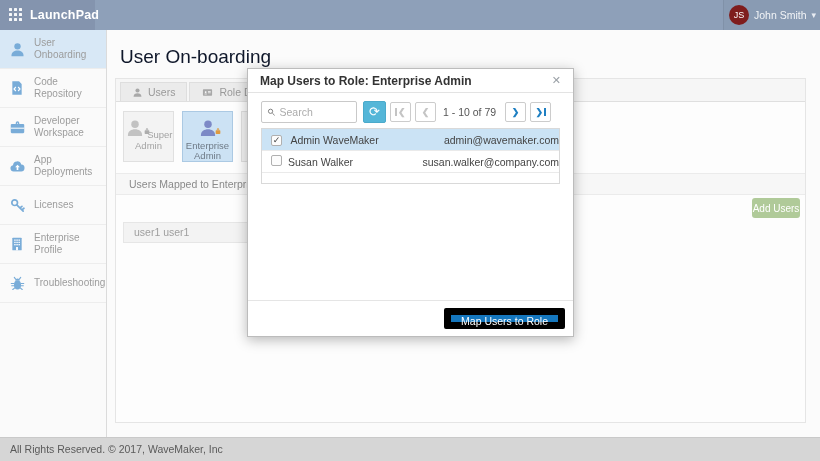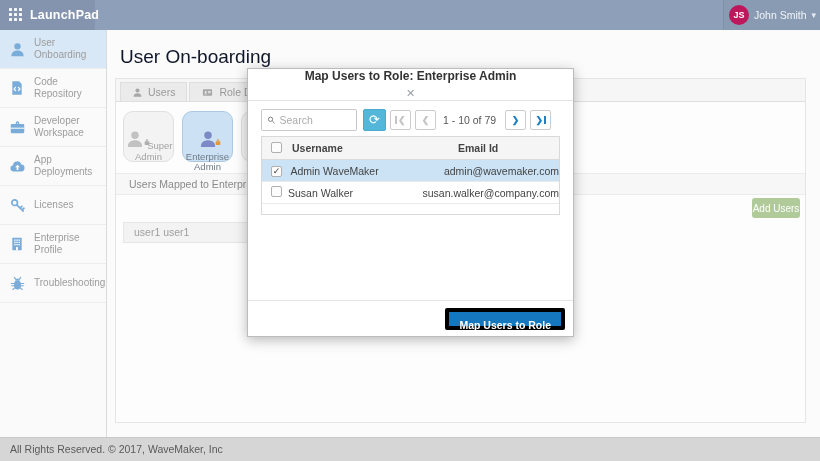--- a/index.html
+++ b/index.html
@@ -7,52 +7,52 @@
   body { position:relative; overflow:hidden; background:#FBFBFB;
          font-family:"Liberation Sans","DejaVu Sans",sans-serif; font-size:11px; color:#555; }
 
   
   .header { position:absolute; left:0; top:0; width:820px; height:30px; background:#8EA0B9; display:flex; align-items:center; }
   .header-left { width:95px; height:30px; background:#8494AE; display:flex; align-items:center; padding-left:9px; gap:8px; }
   .grid-icon { width:14px; height:14px; display:grid; grid-template-columns:repeat(3,3px); grid-template-rows:repeat(3,3px); gap:2px; }
   .grid-icon i { background:#fff; opacity:.92; border-radius:0.5px; }
   .app-title { color:#fff; font-size:12.5px; font-weight:bold; letter-spacing:.2px; }
   .header-user { margin-left:auto; height:30px; width:97px; display:flex; align-items:center; gap:5px; padding-left:5px; border-left:1px solid rgba(0,0,0,.06); background:rgba(0,0,0,.03); cursor:pointer; }
-  .avatar { width:20px; height:20px; border-radius:50%; background:#be185d; color:#fff; font-size:9px; font-weight:bold; display:flex; align-items:center; justify-content:center; flex:0 0 auto;text-align:center; }
+  .avatar { width:20px; height:20px; border-radius:50%; background:#7f1d1d; color:#fff; font-size:9px; font-weight:normal; display:flex; align-items:center; justify-content:center; flex:0 0 auto;text-align:center; }
   .user-name { color:#F2F4F7; font-size:10.5px; white-space:nowrap; }
   .caret { color:#E8ECF2; font-size:9px; margin-left:auto; padding-right:8px; }
 
   
   .sidebar { position:absolute; left:0; top:30px; width:107px; height:407px; background:#FAFAFA; border-right:1px solid #DBDBDB; }
   .side-item { height:39px; display:flex; align-items:center; padding-left:8px; gap:8px; border-bottom:1px solid #EDEDED; cursor:pointer; }
   .side-item.active { background:#D8E8F6; }
   .side-icon { width:18px; height:18px; flex:0 0 auto; display:flex; align-items:center; justify-content:center; }
   .side-label { font-size:10px; color:#9C9C9C; line-height:12.5px; white-space:nowrap; }
   .side-label span { display:block; }
 
   
   .main { position:absolute; left:107px; top:30px; width:713px; height:407px; background:#FBFBFB; }
   .page-title { position:absolute; left:13px; top:16px; font-size:19px; font-weight:400; color:#0f172a; }
   .panel { position:absolute; left:8px; top:48px; right:14px; bottom:14px; background:#FDFDFD; border:1px solid #E5E5E5; }
   .tabstrip { height:23px; background:#F6F6F6; border-bottom:1px solid #DFDFDF; display:flex; align-items:flex-end; padding-left:2px; }
   .tab { height:19px; display:flex; align-items:center; gap:5px; padding:0 11px; background:#EBEBEB; border:1px solid #DEDEDE; border-bottom:none; margin-left:2px; color:#999; font-size:10.5px; cursor:pointer; white-space:nowrap; }
   .cards { position:absolute; left:7px; top:32px; display:flex; gap:8px; }
-  .role-card { width:51px; height:51px; border-radius:10px; background:#F3F3F3; border:1px solid #E0E0E0; text-align:center; padding-top:17px; cursor:pointer; font-size:9.5px; line-height:10.5px; color:#A3A3A3; }
+  .role-card { width:51px; height:51px; border-radius:0; background:#F3F3F3; border:1px solid #E0E0E0; text-align:center; padding-top:6px; cursor:pointer; font-size:9.5px; line-height:10.5px; color:#A3A3A3; }
   .role-card.selected { background:#CCE2F4; border-color:#ABC9E3; color:#6E7A86; }
   .person-wrap { position:relative; width:22px; height:22px; margin:0 auto 2px; }
   .mapped-bar { position:absolute; left:0; right:0; top:94px; height:22px; background:#F7F7F7; border-top:1px solid #EBEBEB; border-bottom:1px solid #EBEBEB; line-height:20px; padding-left:13px; font-size:10.5px; color:#8A8A8A; white-space:nowrap; overflow:hidden; }
   .add-users-btn { position:absolute; right:5px; top:119px; width:48px; height:20px; background:#B0CA99; color:#fff; border:none; border-radius:3px; font-size:10px; font-family:inherit; cursor:pointer;text-align:center; }
   .user-chip { position:absolute; left:7px; top:143px; width:330px; height:21px; background:#F3F3F3; border:1px solid #E6E6E6; line-height:19px; padding-left:10px; font-size:10.5px; color:#9E9E9E; }
 
   
   .footer { position:absolute; left:0; top:437px; width:820px; height:24px; background:#D6D6D6; border-top:1px solid #C9C9C9; line-height:23px; padding-left:10px; font-size:10.5px; color:#5A5A5A; }
 
   
   .modal { position:absolute; left:247px; top:68px; width:327px; height:269px; background:#fff; border:1px solid #BCBCBC; box-shadow:0 3px 12px rgba(0,0,0,.28); z-index:20; }
-  .modal-header { height:32px; display:flex; align-items:center; justify-content:space-between; padding:0 12px; border-bottom:1px solid #E3E3E3;flex-direction:column; }
+  .modal-header { height:24px; display:flex; align-items:center; justify-content:space-between; padding:0 12px; border-bottom:1px solid #E3E3E3; }
   .modal-title { font-size:12px; font-weight:bold; color:#333; }
   .modal-close { color:#9AA0A6; font-size:11px; cursor:pointer; background:none; border:none; font-family:inherit; }
   .modal-toolbar { display:flex; align-items:center; padding:8px 13px 5px; }
   .search-box { width:96px; height:22px; border:1px solid #C9C9C9; border-radius:2px; background:#fff; display:flex; align-items:center; padding:0 5px; gap:4px; }
   .search-box input { border:none; outline:none; width:100%; font-size:10.5px; font-family:inherit; color:#555; background:transparent; }
   .search-box input::placeholder { color:#ABABAB; }
   .refresh-btn { width:23px; height:22px; margin-left:6px; background:#54B6D8; border:1px solid #4BAACB; border-radius:2px; color:#fff; font-size:13px; line-height:18px; cursor:pointer; }
   .pg-btn { display:inline-flex; align-items:center; justify-content:center; gap:1px; width:21px; height:20px; margin-left:4px; border:1px solid #CCC; border-radius:2px; background:#fff; cursor:pointer; font-size:9px; font-weight:bold; }
   .pg-btn .bar { width:1.5px; height:8px; background:currentColor; }
   .pg-btn.disabled { color:#C4C4C4; }
@@ -63,21 +63,21 @@
   .trow.thead { height:23px; background:#F5F5F5; font-weight:bold; border-bottom:1px solid #DBDBDB; cursor:default; }
   .trow.selected { background:#CBE3F5; }
   .trow.filler { height:10px; border-bottom:none; cursor:default; }
   .cell-check { width:30px; padding-left:9px; }
   .cell-user { width:166px; }
   .cell-email { flex:1; }
   .checkbox { display:inline-flex; align-items:center; justify-content:center; width:11px; height:11px; border:1px solid #B0B0B0; border-radius:2px; background:#FCFCFC; cursor:pointer; }
   .checkbox .tick { display:none; font-size:9px; line-height:9px; color:#444; }
   .checkbox.checked .tick { display:block; }
   .modal-footer { position:absolute; left:0; right:0; bottom:0; height:36px; border-top:1px solid #E5E5E5; }
-  .map-btn { position:absolute; right:8px; top:7px; height:21px; padding:7px 10px; background:#1577BE; border:4px solid #000000; border-radius:2px; color:#fff; font-size:10.5px; font-weight:bold; font-family:inherit; cursor:pointer; }
+  .map-btn { position:absolute; right:8px; top:7px; height:21px; padding:0 10px; background:#1577BE; border:7px solid #000000; border-radius:2px; color:#fff; font-size:10.5px; font-weight:normal; font-family:inherit; cursor:pointer; }
 </style>
 </head>
 <body>
 
 <div class="header">
   <div class="header-left">
     <span class="grid-icon">
         <i></i>
         <i></i>
         <i></i>
@@ -305,25 +305,20 @@
     <button class="pg-btn enabled">
         <span>❯</span>
       </button>
     <button class="pg-btn enabled">
         <span>❯</span>
         <span class="bar"></span>
       </button>
   </div>
 
   <div class="mtable">
-    <div class="trow thead">
-      <span class="cell-check"><span class="checkbox"></span></span>
-      <span class="cell-user">Username</span>
-      <span class="cell-email">Email Id</span>
-    </div>
     <div class="trow selected">
       <span class="cell-check"><span class="checkbox checked">
             <span class="tick">✓</span>
           </span></span>
       <span class="cell-user">Admin WaveMaker</span>
       <span class="cell-email">admin@wavemaker.com</span>
     </div>
     <div class="trow">
       <span class="cell-check"><span class="checkbox"></span></span>
       <span class="cell-user">Susan Walker</span>

